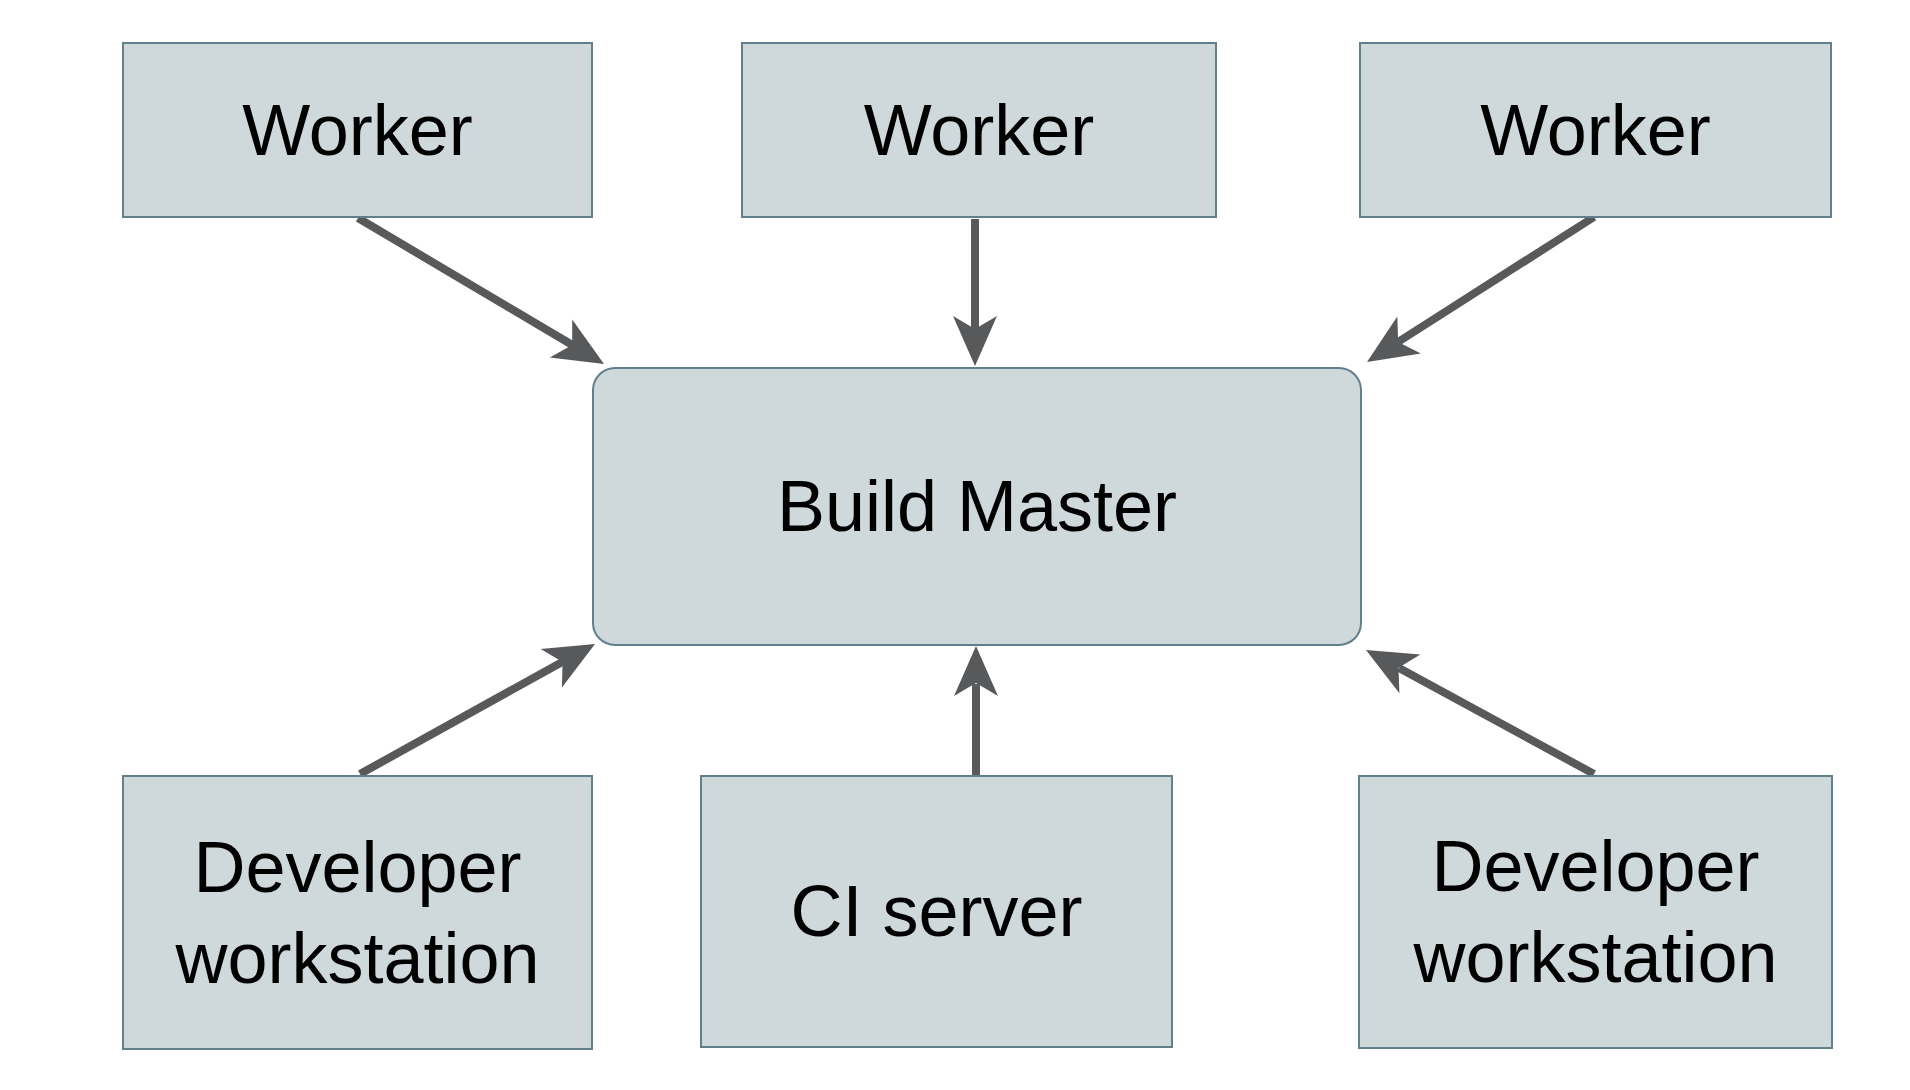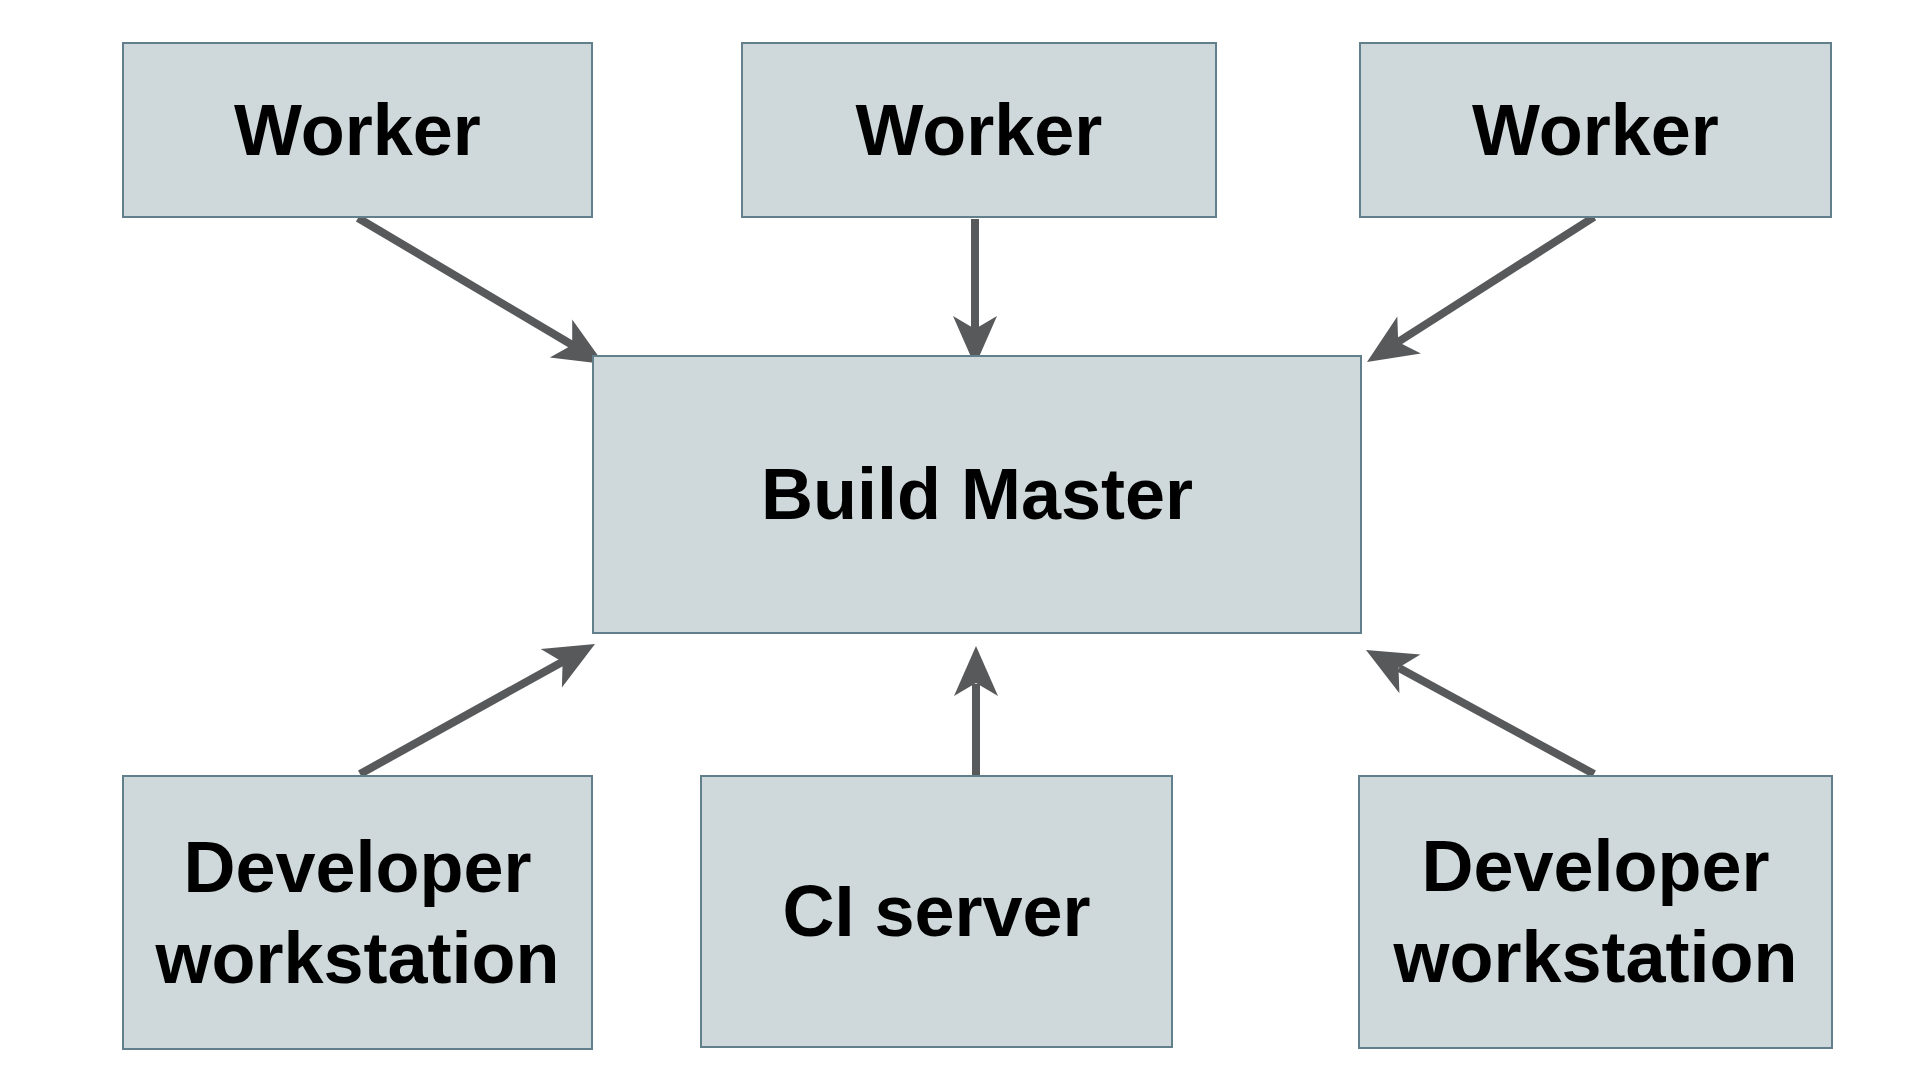--- a/index.html
+++ b/index.html
@@ -13,39 +13,38 @@
   html, body {
     width: 1910px; height: 1090px;
     background: var(--background);
     font-family: "Liberation Sans", sans-serif;
     overflow: hidden;
   }
   .canvas {
     position: relative;
     width: 1910px; height: 1090px;
     background: var(--background);
-    font-weight: bold;
   }
   .node {
     position: absolute;
     background: var(--node-fill);
     border: 2px solid var(--node-border);
     display: flex;
     align-items: center;
     justify-content: center;
     text-align: center;
     color: var(--text-color);
     font-size: 72px;
     line-height: 1.26;
     padding: 0 10px;
   }
   #node-worker-1      { left: 122px;  top: 42px;  width: 471px; height: 176px; }
   #node-worker-2      { left: 741px;  top: 42px;  width: 476px; height: 176px; }
   #node-worker-3      { left: 1359px; top: 42px;  width: 473px; height: 176px; }
-  #node-build-master  { left: 592px;  top: 355px; width: 770px; height: 279px; }
+  #node-build-master  { left: 592px;  top: 367px; width: 770px; height: 279px; border-radius: 23px; }
   #node-dev-ws-1      { left: 122px;  top: 775px; width: 471px; height: 275px; }
   #node-ci-server     { left: 700px;  top: 775px; width: 473px; height: 273px; }
   #node-dev-ws-2      { left: 1358px; top: 775px; width: 475px; height: 274px; }
   .arrows {
     position: absolute;
     left: 0; top: 0;
     width: 1910px; height: 1090px;
     pointer-events: none;
   }
   .arrow-shaft {

